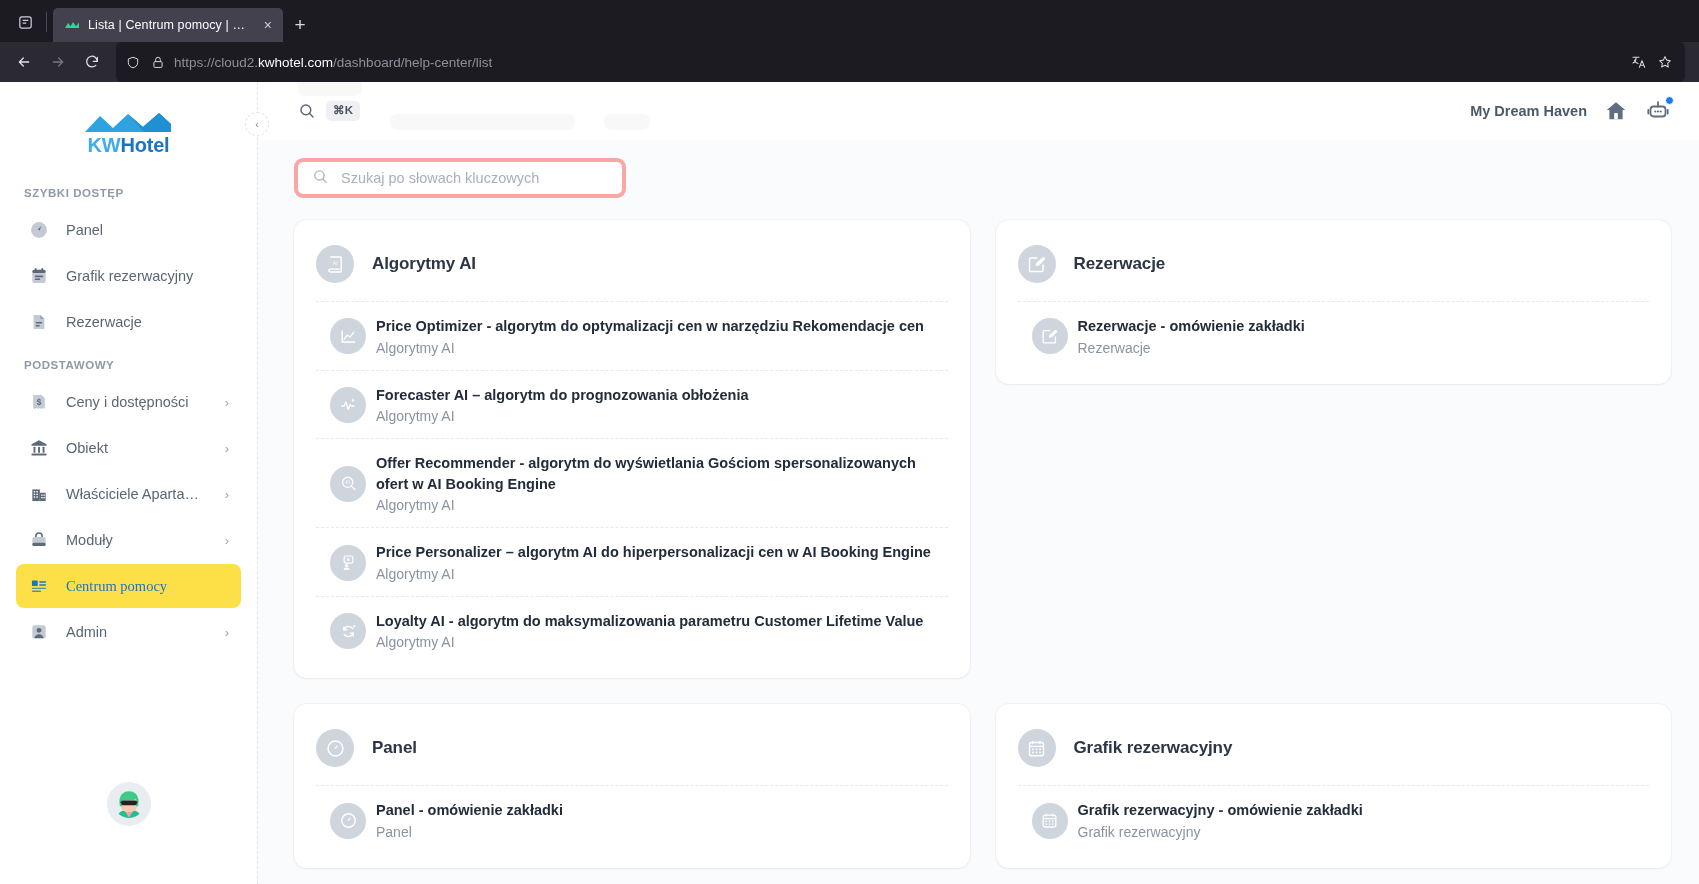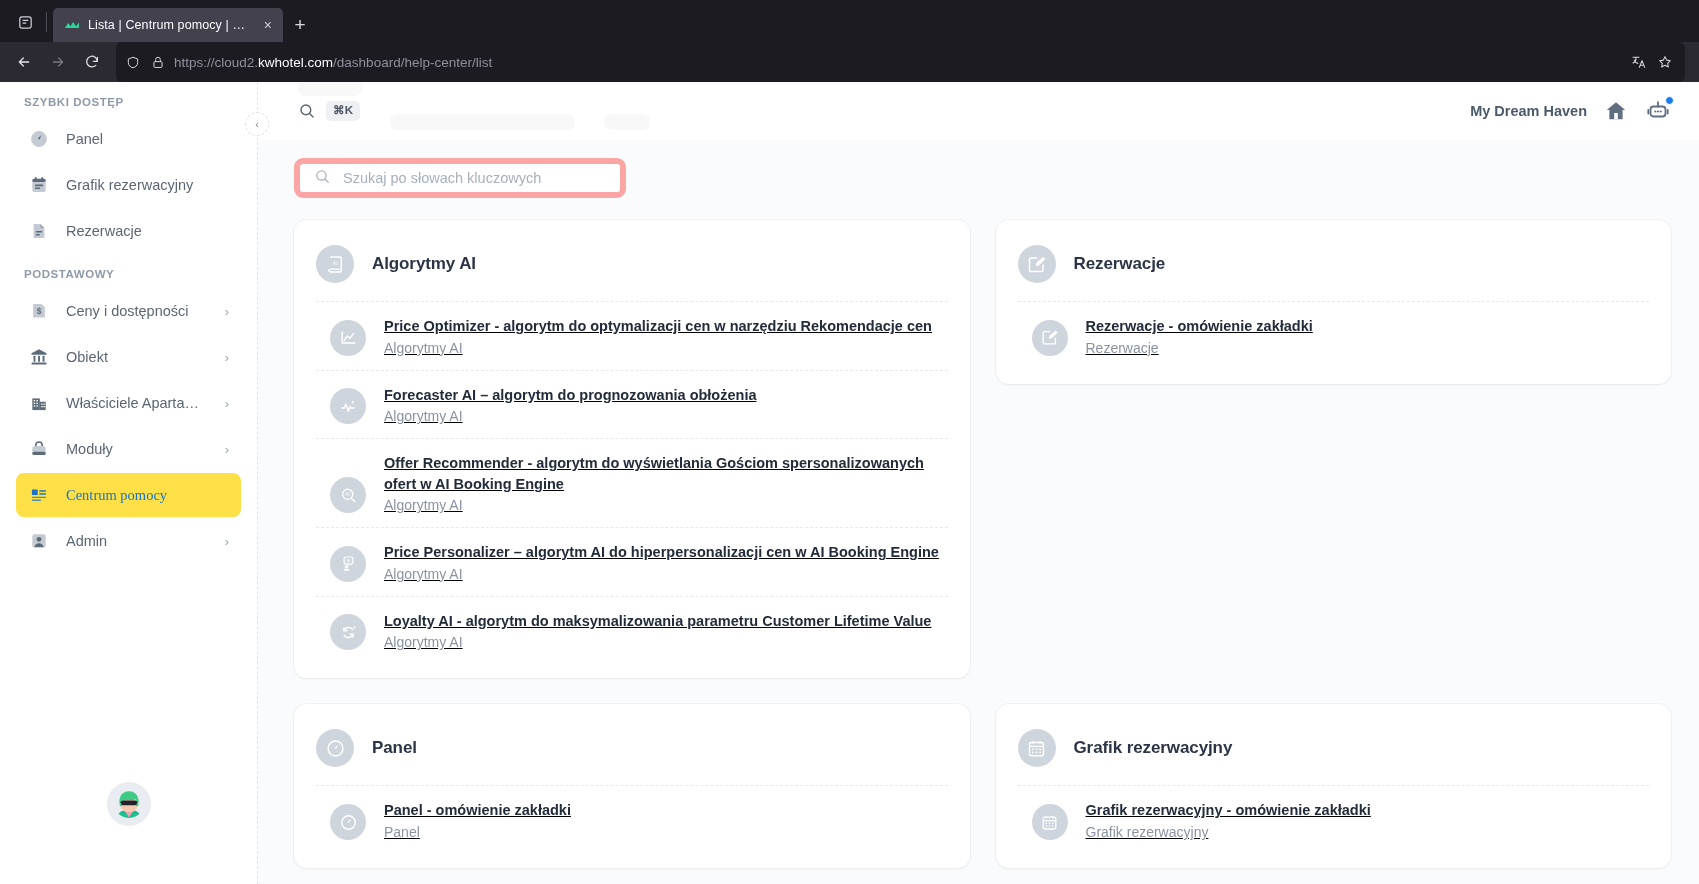--- a/index.html
+++ b/index.html
@@ -139,21 +139,21 @@
   .badge-dot {
     position: absolute; top: -2px; right: -3px; width: 9px; height: 9px;
     border-radius: 50%; background: #1b7ded; border: 1.5px solid #fff;
   }
 
   .content { flex: 1; overflow: hidden; padding: 0 28px 0 36px; }
 
   .searchbar-row { padding: 18px 0 22px 0; }
   .searchbox {
     width: 332px; height: 40px; background: #ffffff;
-    border: 6px solid #fca5a5; border-radius: 9px;
+    border: 4px solid #fca5a5; border-radius: 9px;
     display: flex; align-items: center; gap: 12px; padding: 0 14px;
   }
   .searchbox svg { width: 17px; height: 17px; flex: 0 0 17px; }
   .searchbox input {
     border: none; outline: none; flex: 1; font-size: 14.5px;
     color: #3c4654; background: transparent; font-family: inherit;
   }
   .searchbox input::placeholder { color: #a7b0bb; }
 
   .grid {
@@ -168,22 +168,22 @@
   }
   .card-head { display: flex; align-items: center; gap: 18px; padding: 3px 0 18px 0; }
   .card-ico {
     width: 38px; height: 38px; border-radius: 50%; background: #cfd5dd;
     display: flex; align-items: center; justify-content: center; flex: 0 0 38px;
   }
   .card-ico svg { width: 21px; height: 21px; display: block; }
   .card-title { font-size: 17px; font-weight: 700; color: #2c3545; letter-spacing: -.1px; }
 
   .art {
-    display: flex; align-items: flex-end; gap: 18px;
-    padding: 14px 0 14px 14px; border-top: 1px dashed #e6e9ee; cursor: pointer; text-decoration: underline;
+    display: flex; align-items: center; gap: 10px;
+    padding: 14px 0 14px 14px; border-top: 1px dashed #e6e9ee; cursor: pointer;
   }
   .art:first-of-type { border-top: 1px dashed #e6e9ee; }
   .art-ico {
     width: 36px; height: 36px; border-radius: 50%; background: #cfd5dd;
     display: flex; align-items: center; justify-content: center; flex: 0 0 36px;
     margin-top: 1px;
   }
   .art-ico svg { width: 19px; height: 19px; display: block; }
   .art-txt { min-width: 0; }
   .art-title { font-size: 14.5px; font-weight: 700; color: #232c3a; line-height: 1.42; }
@@ -257,20 +257,31 @@
               <path d="M12 4l2.5 5.2 5.5.8-4 3.9 1 5.6-5-2.7-5 2.7 1-5.6-4-3.9 5.5-.8z"></path>
             </svg>
         </span>
       </span>
     </div>
   </div>
 
   <div class="viewport">
 
     <aside class="sidebar">
+      <div class="logo-wrap">
+        <div class="logo">
+          <svg class="logo-roof" viewBox="0 0 92 26" width="92" height="26">
+            <path d="M2 22 L17 6 L30 18 L31 17 L45 4 L60 17 L61 16 L76 3 L88 14 L88 22 Z" fill="#2ea3e0"></path>
+            <path d="M45 4 L60 17 L61 16 L76 3 L88 14 L88 22 L61 22 Z" fill="#1f90d4"></path>
+          </svg>
+          <div class="logo-text">
+            <span class="kw">KW</span><span class="hotel">Hotel</span>
+          </div>
+        </div>
+      </div>
 
       <div class="nav-section-title">SZYBKI DOSTĘP</div>
 
       <div class="nav-item">
         <span class="nav-ico">
           <svg viewBox="0 0 24 24">
               <circle cx="12" cy="12" r="9.5" fill="#c3cad3"></circle>
               <path d="M12.8 12.6 14.8 7.2 10.6 11.4z" fill="#5d6a78"></path>
             </svg>
         </span>

